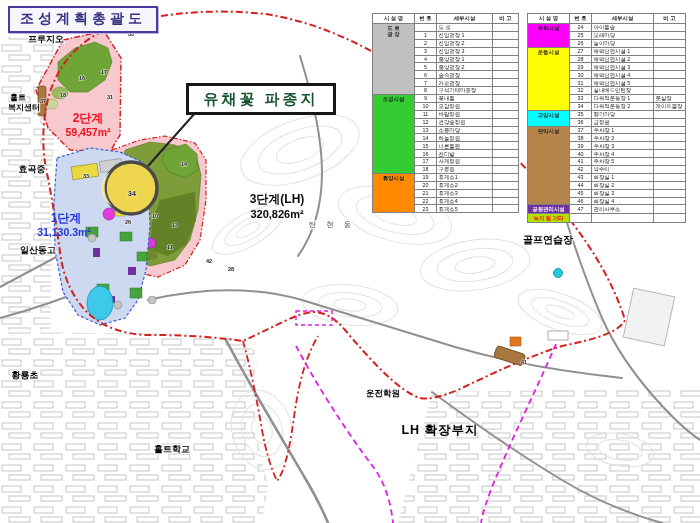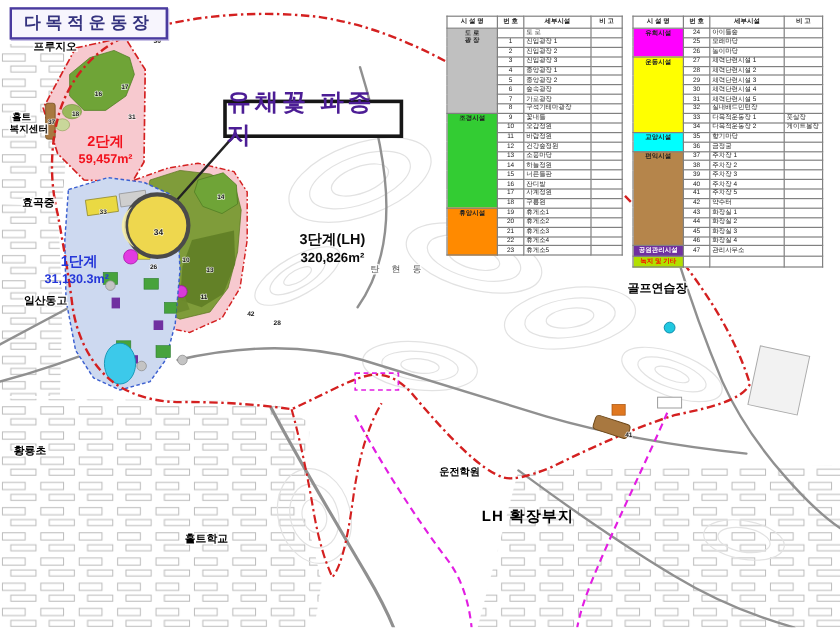--- a/index.html
+++ b/index.html
@@ -6,21 +6,21 @@
   body{width:700px;height:523px;overflow:hidden;font-family:"Liberation Sans",sans-serif;}
   .stage{position:relative;width:700px;height:523px;background:#ffffff;}
   #map{position:absolute;left:0;top:0;}
 
   
   .title-box{position:absolute;left:8px;top:6px;padding:2px 10px 3px 10px;border:2px solid #4a3b9f;
     background:#f7f5fd;color:#35337f;font-weight:800;font-size:14px;letter-spacing:4px;box-shadow:1px 1px 0 #bcb4e0;}
 
   
   .callout{position:absolute;left:186px;top:83px;width:144px;height:26px;border:3px solid #161616;background:#ffffff;
-    display:flex;align-items:center;justify-content:center;font-weight:800;font-size:20px;letter-spacing:3px;color:#4c1d95;}
+    display:flex;align-items:center;justify-content:center;font-weight:800;font-size:15px;letter-spacing:3px;color:#14532d;}
 
   
   .legend{position:absolute;left:372px;top:13px;display:flex;gap:8px;align-items:flex-start;}
   table.leg{border-collapse:collapse;background:#ffffff;font-size:5.4px;line-height:1.15;}
   .leg th,.leg td{border:0.6px solid #808080;padding:0 1.5px;height:6.9px;white-space:nowrap;color:#222;}
   .leg th{font-weight:700;text-align:center;height:9px;background:#ffffff;}
   .leg td.no{text-align:center;min-width:18px;}
   .leg td.nm{text-align:left;min-width:52px;}
   .leg td.bg{min-width:22px;}
   .leg td.cat{text-align:center;font-weight:700;white-space:pre-line;vertical-align:top;min-width:38px;padding-top:1px;}
@@ -223,21 +223,21 @@
     <text class="ph" x="88" y="122" style="fill:#f2101c;font-size:12px">2단계</text>
     <text class="ph" x="88" y="136" style="fill:#f2101c;font-size:10.5px">59,457m²</text>
     <text class="ph" x="66" y="222" style="fill:#2436d8;font-size:12px">1단계</text>
     <text class="ph" x="64" y="236" style="fill:#2436d8;font-size:10.5px">31,130.3m²</text>
     <text class="ph" x="277" y="203" style="fill:#0a0a0a;font-size:12px">3단계(LH)</text>
     <text class="ph" x="277" y="218" style="fill:#0a0a0a;font-size:11px">320,826m²</text>
     <text class="ph" x="440" y="434" style="fill:#000;font-size:12.5px;letter-spacing:1px">LH 확장부지</text>
   </g>
 </svg>
 
-<div class="title-box">다목적운동장</div>
+<div class="title-box">조성계획총괄도</div>
 
 <div class="callout">유채꽃 파종지</div>
 
 <div class="legend">
   <table class="leg leg1" id="legend-left">
         <thead>
           <tr>
             <th>시 설 명</th>
             <th>번 호</th>
             <th>세부시설</th>

